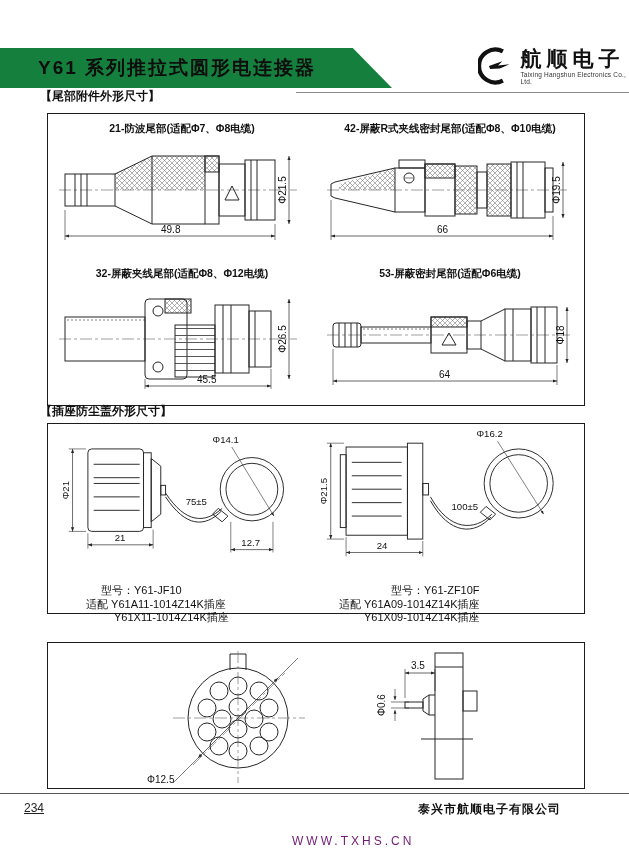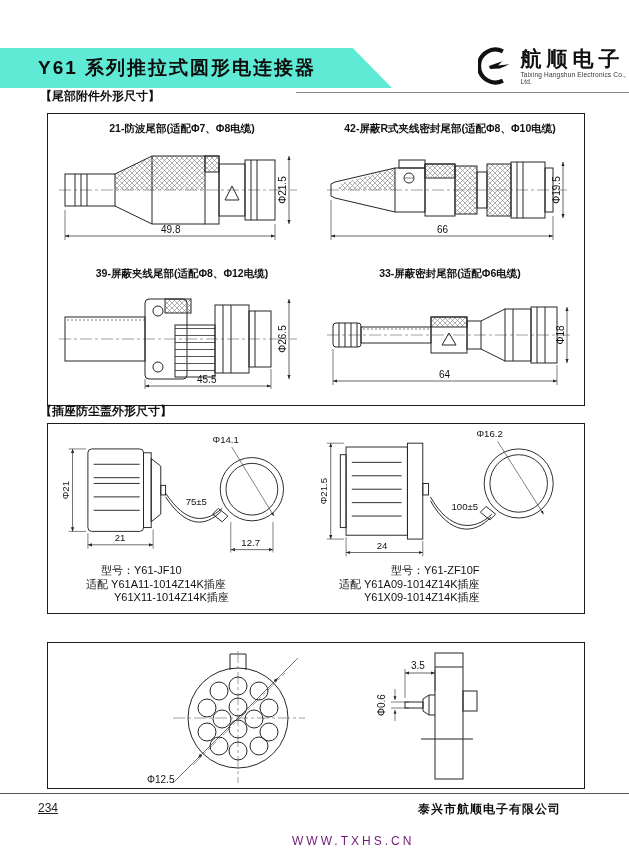--- a/index.html
+++ b/index.html
@@ -1,19 +1,19 @@
 <!DOCTYPE html>
 <html><head>
 <meta charset="utf-8">
 <style>
   html,body{margin:0;padding:0;background:#fff;}
   .page{position:relative;width:629px;height:859px;background:#ffffff;overflow:hidden;
         font-family:"Liberation Sans","DejaVu Sans",sans-serif;color:#111;}
   
-  .banner{position:absolute;left:0;top:48px;width:392px;height:40px;background:#5eead4;
+  .banner{position:absolute;left:0;top:48px;width:392px;height:40px;background:#15803d;
           clip-path:polygon(0 0,90% 0,100% 100%,0 100%);}
   .banner h1{margin:0;padding-left:38px;line-height:40px;font-size:19px;font-weight:bold;color:#0d0d0d;letter-spacing:2px;}
   .logo{position:absolute;left:430px;top:46px;display:flex;align-items:center;gap:6px;padding-left:48px;}
   .logo .brand{font-size:21px;font-weight:bold;letter-spacing:5px;color:#111;line-height:22px;}
   .logo .brand-sub{font-size:6.5px;color:#333;letter-spacing:.2px;margin-top:1px;}
   .header-rule{position:absolute;left:296px;top:92px;width:333px;height:1px;background:#8a8a8a;}
   
   .sec-h{position:absolute;left:40px;font-size:12px;font-weight:bold;color:#111;}
   #h-tails{top:88px;} #h-caps{top:403px;} #h-adapter{top:652px;}
   
@@ -27,26 +27,26 @@
   
   .ln{stroke:#262626;stroke-width:1;fill:none;}
   .lt{stroke:#262626;stroke-width:.6;fill:none;}
   .cl{stroke:#777;stroke-width:.7;fill:none;stroke-dasharray:12 3 3 3;}
   .dm{stroke:#262626;stroke-width:.7;fill:none;}
   svg text{font-family:"Liberation Sans","DejaVu Sans",sans-serif;fill:#111;font-size:10px;}
   
   .caps-row{display:flex;}
   .caps-model{position:absolute;font-size:11px;line-height:13.5px;color:#111;}
   #model-left{left:38px;top:140px;} #model-right{left:288px;top:140px;text-align:right;}
-  .caps-model .m1{padding-left:15px;} .caps-model .m3{padding-left:28px;}
+  .caps-model .m1{padding-left:15px;margin-top:20px;} .caps-model .m3{padding-left:28px;}
   #model-right .m1{padding-left:13px;}
   
   .footer-rule{position:absolute;left:0;top:793px;width:629px;height:1px;background:#555;}
   .footer{position:absolute;left:0;top:801px;width:629px;font-size:12px;color:#222;}
-  .pgnum{position:absolute;left:38px;top:0;text-decoration:underline;}
+  .pgnum{position:absolute;left:24px;top:0;text-decoration:underline;}
   .site{position:absolute;left:292px;top:0;letter-spacing:3px;color:#701a75;margin-top:33px;}
   .company{position:absolute;left:418px;top:0;font-weight:bold;letter-spacing:1px;color:#111;text-align:center;}
 </style>
 </head>
 <body>
 
 <div class="page">
 
   <svg width="0" height="0" style="position:absolute">
     <defs>
@@ -138,21 +138,21 @@
           <text x="112" y="95">66</text>
         </g>
         <g>
           <line class="dm" x1="238" y1="24" x2="238" y2="80" marker-start="url(#arr)" marker-end="url(#arr)"></line>
           <text x="235" y="52" transform="rotate(-90 235 52)" text-anchor="middle">Φ19.5</text>
         </g>
       </svg>
     </div>
 
     <div class="cell">
-      <div class="dtitle">39-屏蔽夹线尾部(适配Φ8、Φ12电缆)</div>
+      <div class="dtitle">32-屏蔽夹线尾部(适配Φ8、Φ12电缆)</div>
       <svg width="250" height="112" viewBox="0 0 250 112">
         <line class="cl" x1="2" y1="56" x2="240" y2="56"></line>
         <rect class="ln" x="8" y="34" width="80" height="44"></rect>
         <line class="lt" x1="10" y1="37" x2="88" y2="37" stroke-dasharray="2 2"></line>
         <rect class="ln" x="88" y="16" width="42" height="80" rx="4"></rect>
         <circle class="ln" cx="101" cy="28" r="5"></circle>
         <circle class="ln" cx="101" cy="84" r="5"></circle>
         <rect x="108" y="16" width="26" height="14" fill="url(#xh)" stroke="#262626" stroke-width="1"></rect>
         <rect x="118" y="42" width="40" height="52" fill="url(#rib)" stroke="#262626" stroke-width="1"></rect>
         <rect class="ln" x="158" y="22" width="34" height="68"></rect>
@@ -167,21 +167,21 @@
           <text x="140" y="100">45.5</text>
         </g>
         <g>
           <line class="dm" x1="232" y1="16" x2="232" y2="96" marker-start="url(#arr)" marker-end="url(#arr)"></line>
           <text x="229" y="56" transform="rotate(-90 229 56)" text-anchor="middle">Φ26.5</text>
         </g>
       </svg>
     </div>
 
     <div class="cell">
-      <div class="dtitle">33-屏蔽密封尾部(适配Φ6电缆)</div>
+      <div class="dtitle">53-屏蔽密封尾部(适配Φ6电缆)</div>
       <svg width="250" height="112" viewBox="0 0 250 112">
         <line class="cl" x1="2" y1="52" x2="246" y2="52"></line>
         <rect class="ln" x="8" y="40" width="28" height="24" rx="3"></rect>
         <line class="ln" x1="14" y1="40" x2="14" y2="64"></line>
         <line class="ln" x1="20" y1="40" x2="20" y2="64"></line>
         <line class="ln" x1="26" y1="40" x2="26" y2="64"></line>
         <line class="ln" x1="32" y1="40" x2="32" y2="64"></line>
         <rect class="ln" x="36" y="44" width="70" height="16"></rect>
         <line class="lt" x1="38" y1="46" x2="104" y2="46" stroke-dasharray="2 2"></line>
         <rect class="ln" x="106" y="34" width="36" height="36"></rect>

